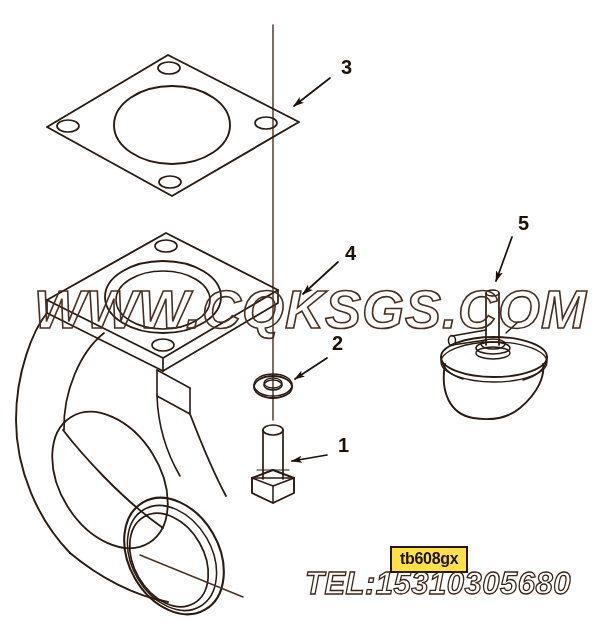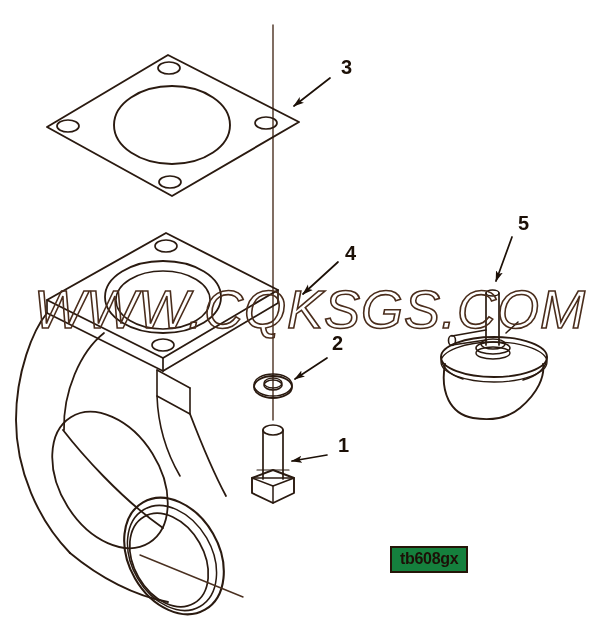--- a/index.html
+++ b/index.html
@@ -38,21 +38,21 @@
     font-family: "Liberation Sans", sans-serif;
     font-weight: bold;
     font-size: 20px;
     color: #1c1007;
     line-height: 1;
     pointer-events: auto;
   }
   .tag-box {
     position: absolute;
     border: 2px solid #241508;
-    background: #15803d;
+    background: #fde047;
     padding: 2px 8px 3px 8px;
     font-family: "Liberation Sans", sans-serif;
     font-weight: bold;
     font-size: 16px;
     letter-spacing: -0.3px;
     color: #1c1007;
     pointer-events: auto;
   }
   .tel-line {
     position: absolute;
@@ -63,21 +63,21 @@
     letter-spacing: 0.5px;
     color: transparent;
     -webkit-text-stroke: 1.3px #3d2416;
     white-space: nowrap;
     pointer-events: auto;
   }
   .watermark {
     position: absolute;
     font-family: "Liberation Sans", sans-serif;
     font-style: italic;
-    font-weight: normal;
+    font-weight: bold;
     font-size: 54px;
     letter-spacing: 1px;
     color: transparent;
     -webkit-text-stroke: 1.6px #4a2d1c;
     white-space: nowrap;
     pointer-events: none;
   }
 </style>
 </head>
 <body>
@@ -214,15 +214,16 @@
 
     <div class="callout-num" style="left:345px; top:243px;">4</div>
 
     <div class="callout-num" style="left:332px; top:333px;">2</div>
 
     <div class="callout-num" style="left:338px; top:435px;">1</div>
   </div>
 
   <div class="tag-box" style="left:390px; top:546px;">tb608gx</div>
 
+  <div class="tel-line" style="left:305px; top:566px;">TEL:15310305680</div>
 
 
 </div>
 
 </body></html>

